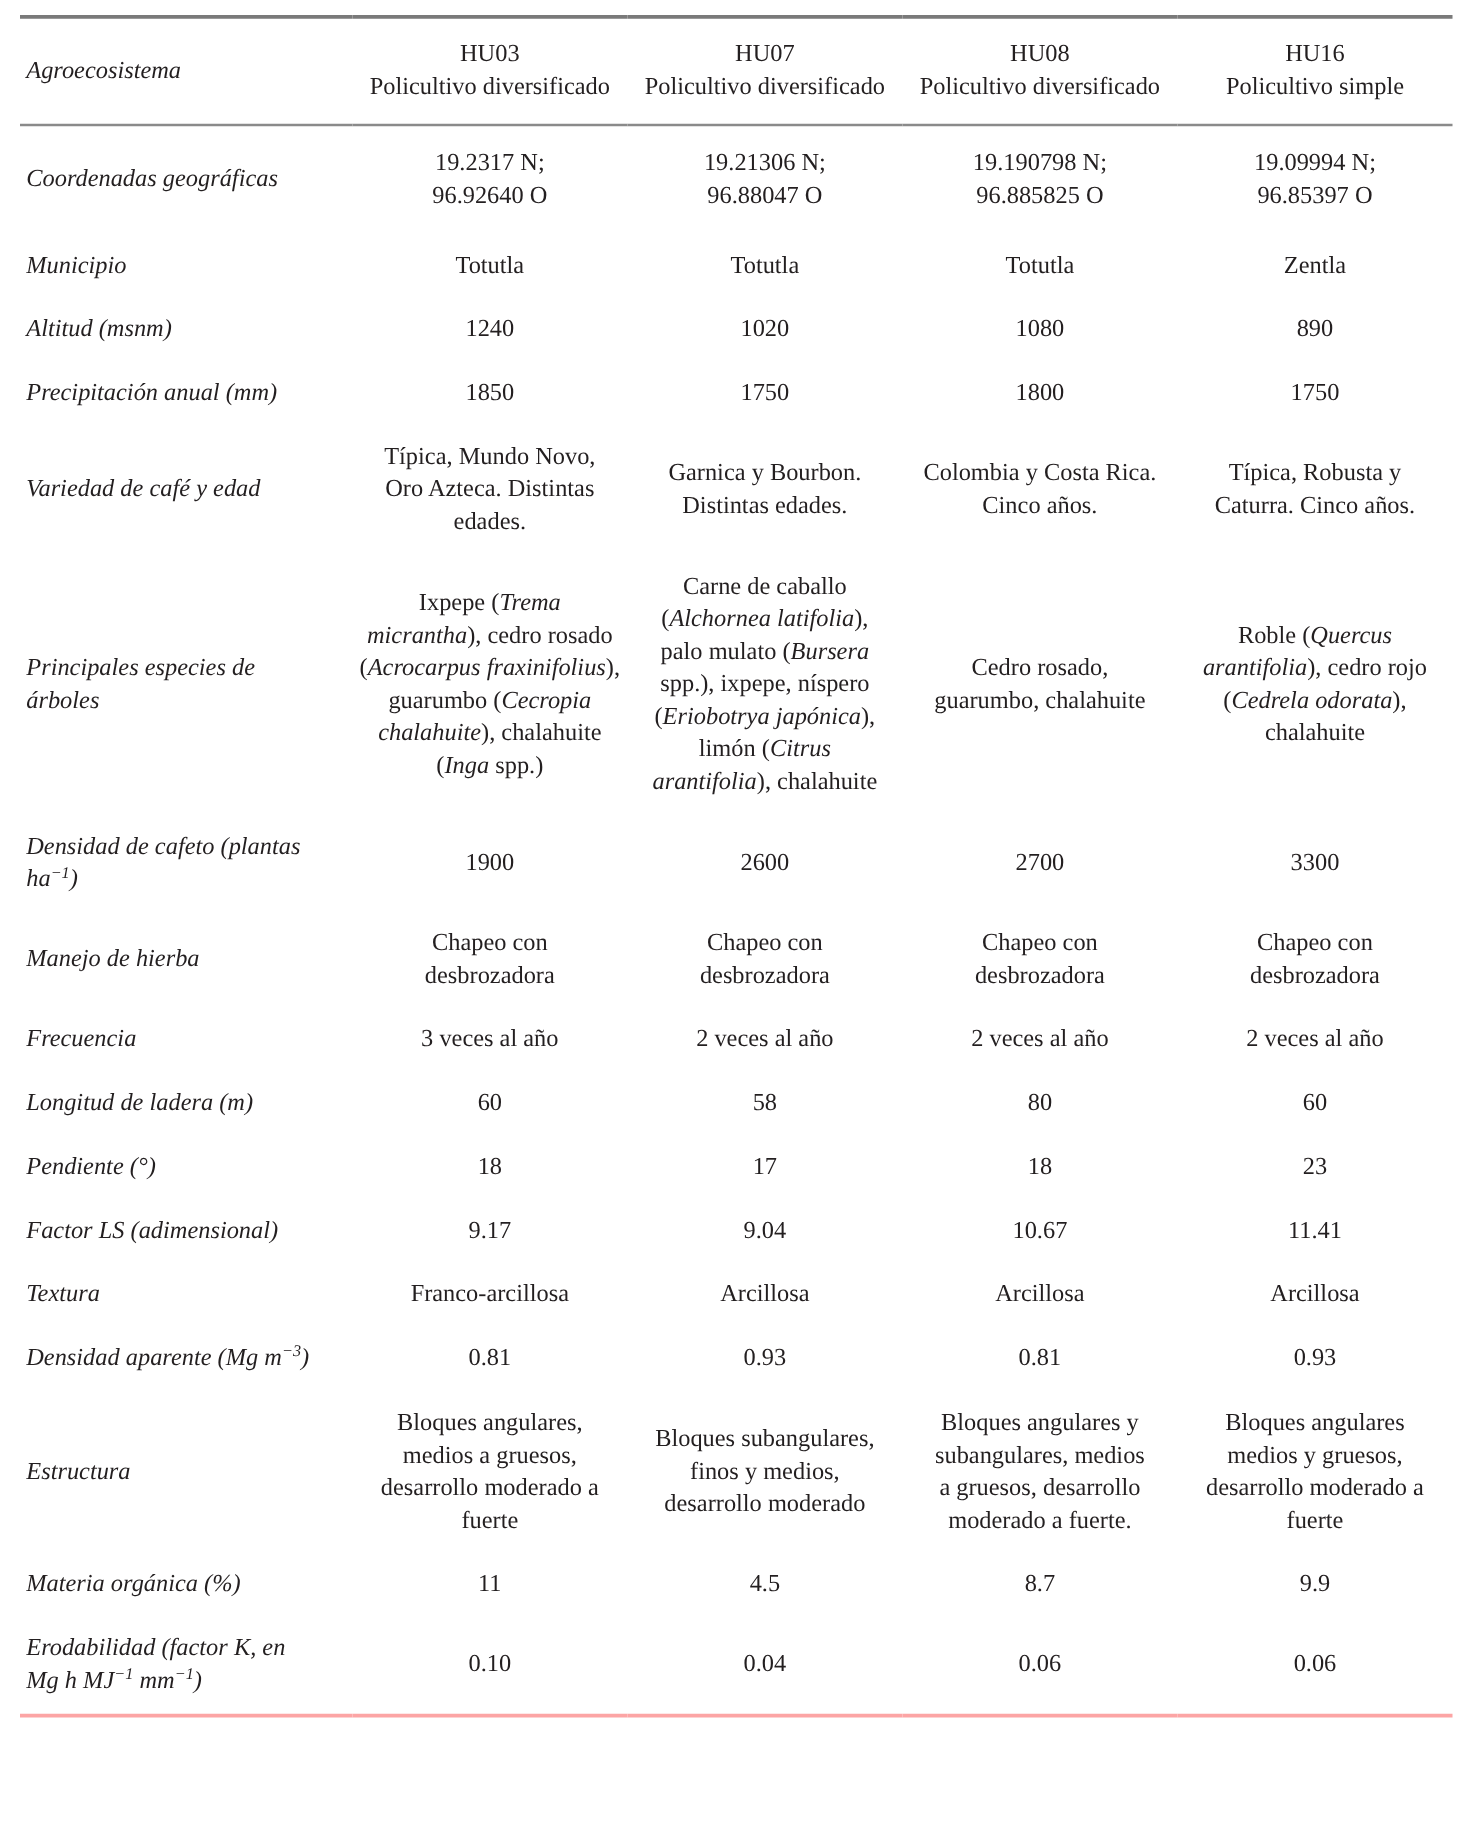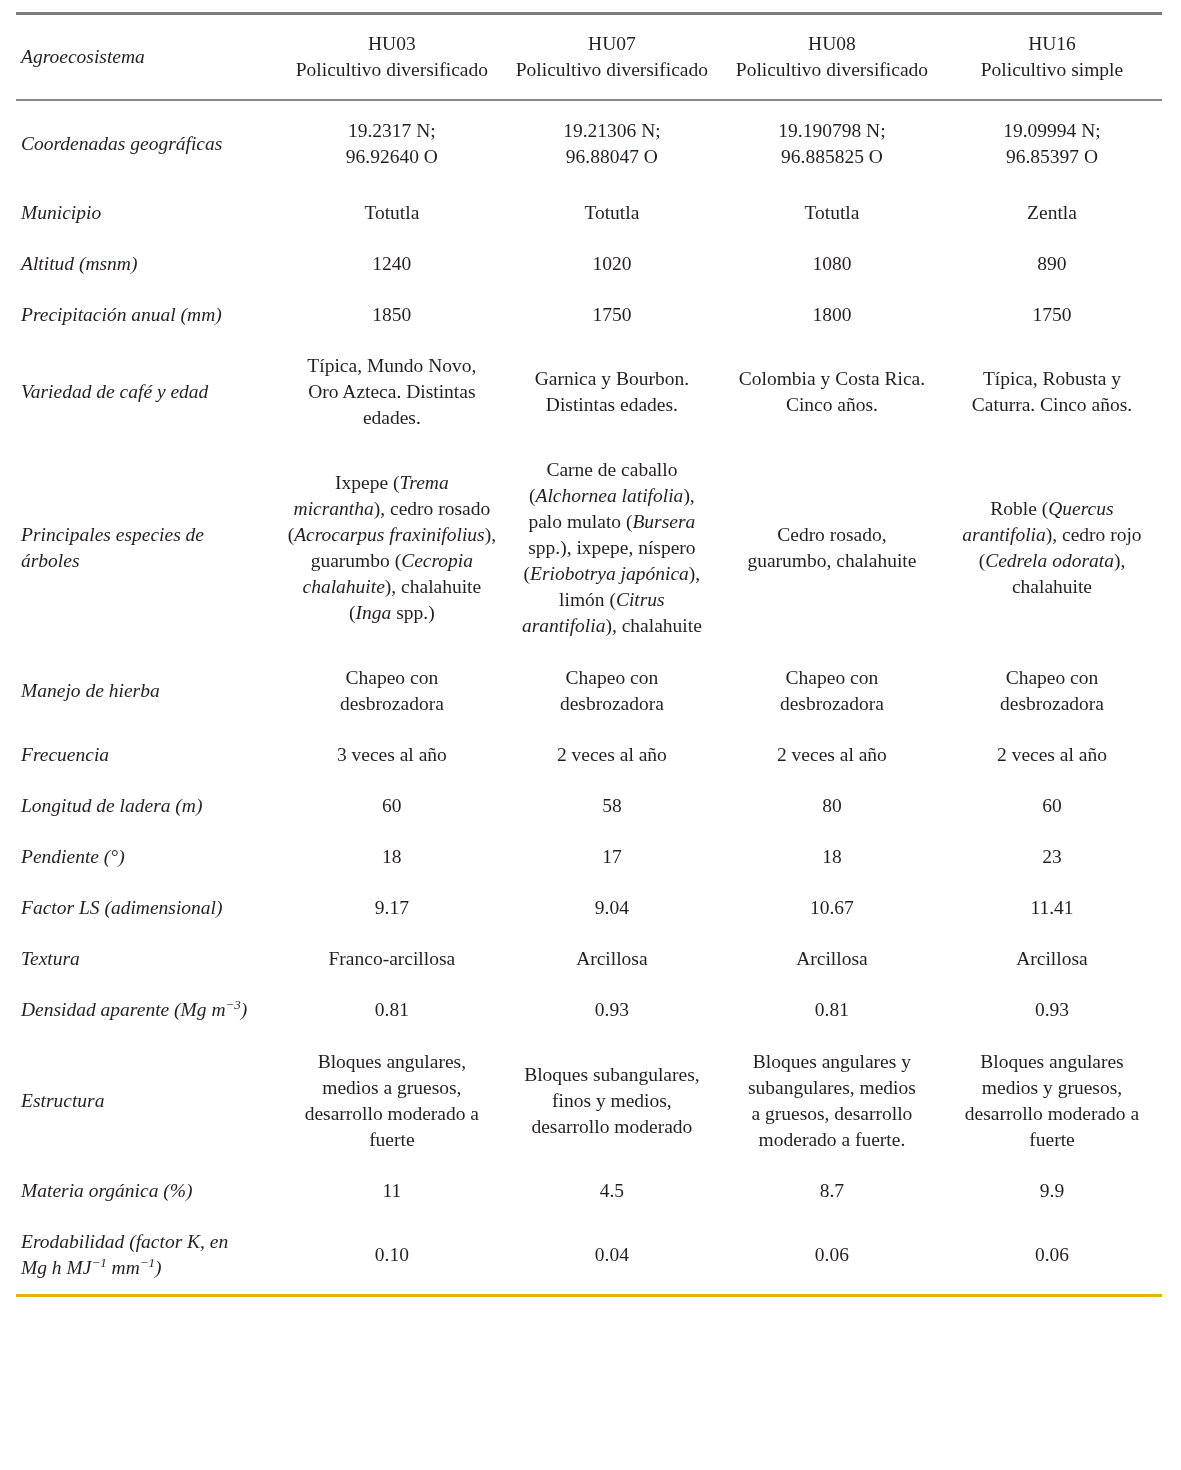--- a/index.html
+++ b/index.html
@@ -8,21 +8,21 @@
     font-family: "Liberation Serif", "DejaVu Serif", serif;
     color: #231f20;
   }
   #page { position: relative; width: 1181px; height: 1470px; }
   table {
     position: absolute; left: 16px; top: 12px;
     width: 1146px; border-collapse: collapse;
     font-size: 19.5px; line-height: 26px;
   }
   thead tr { border-top: 3px solid #7a7a7a; border-bottom: 2px solid #8a8a8a; }
-  tbody tr:last-child { border-bottom: 3px solid #eab308; margin-left: 47px; }
+  tbody tr:last-child { border-bottom: 3px solid #fca5a5; margin-left: 47px; }
   th, td { padding: 0; vertical-align: middle; font-weight: normal; }
   th.lbl, td.lbl { text-align: left; padding-left: 5px; width: 262px; font-style: italic; }
   th.col, td.col { text-align: center; width: 221px; }
   thead th { height: 84px; }
   sup { font-size: 13px; line-height: 0; vertical-align: 7px; }
   i { font-style: italic; }
 </style>
 </head>
 <body>
 
@@ -86,20 +86,27 @@
           <td class="col">Típica, Robusta y<br>Caturra. Cinco años.</td>
         </tr>
         <tr style="height: 209px;">
           <td class="lbl">Principales especies de<br>árboles</td>
           <td class="col">Ixpepe (<i>Trema</i><br><i>micrantha</i>), cedro rosado<br>(<i>Acrocarpus fraxinifolius</i>),<br>guarumbo (<i>Cecropia</i><br><i>chalahuite</i>), chalahuite<br>(<i>Inga</i> spp.)</td>
           <td class="col">Carne de caballo<br>(<i>Alchornea latifolia</i>),<br>palo mulato (<i>Bursera</i><br>spp.), ixpepe, níspero<br>(<i>Eriobotrya japónica</i>),<br>limón (<i>Citrus</i><br><i>arantifolia</i>), chalahuite</td>
           <td class="col">Cedro rosado,<br>guarumbo, chalahuite</td>
           <td class="col">Roble (<i>Quercus</i><br><i>arantifolia</i>), cedro rojo<br>(<i>Cedrela odorata</i>),<br>chalahuite</td>
         </tr>
         <tr style="height: 77px;">
+          <td class="lbl">Densidad de cafeto (plantas<br>ha<sup>−1</sup>)</td>
+          <td class="col">1900</td>
+          <td class="col">2600</td>
+          <td class="col">2700</td>
+          <td class="col">3300</td>
+        </tr>
+        <tr style="height: 77px;">
           <td class="lbl">Manejo de hierba</td>
           <td class="col">Chapeo con<br>desbrozadora</td>
           <td class="col">Chapeo con<br>desbrozadora</td>
           <td class="col">Chapeo con<br>desbrozadora</td>
           <td class="col">Chapeo con<br>desbrozadora</td>
         </tr>
         <tr style="height: 51px;">
           <td class="lbl">Frecuencia</td>
           <td class="col">3 veces al año</td>
           <td class="col">2 veces al año</td>

